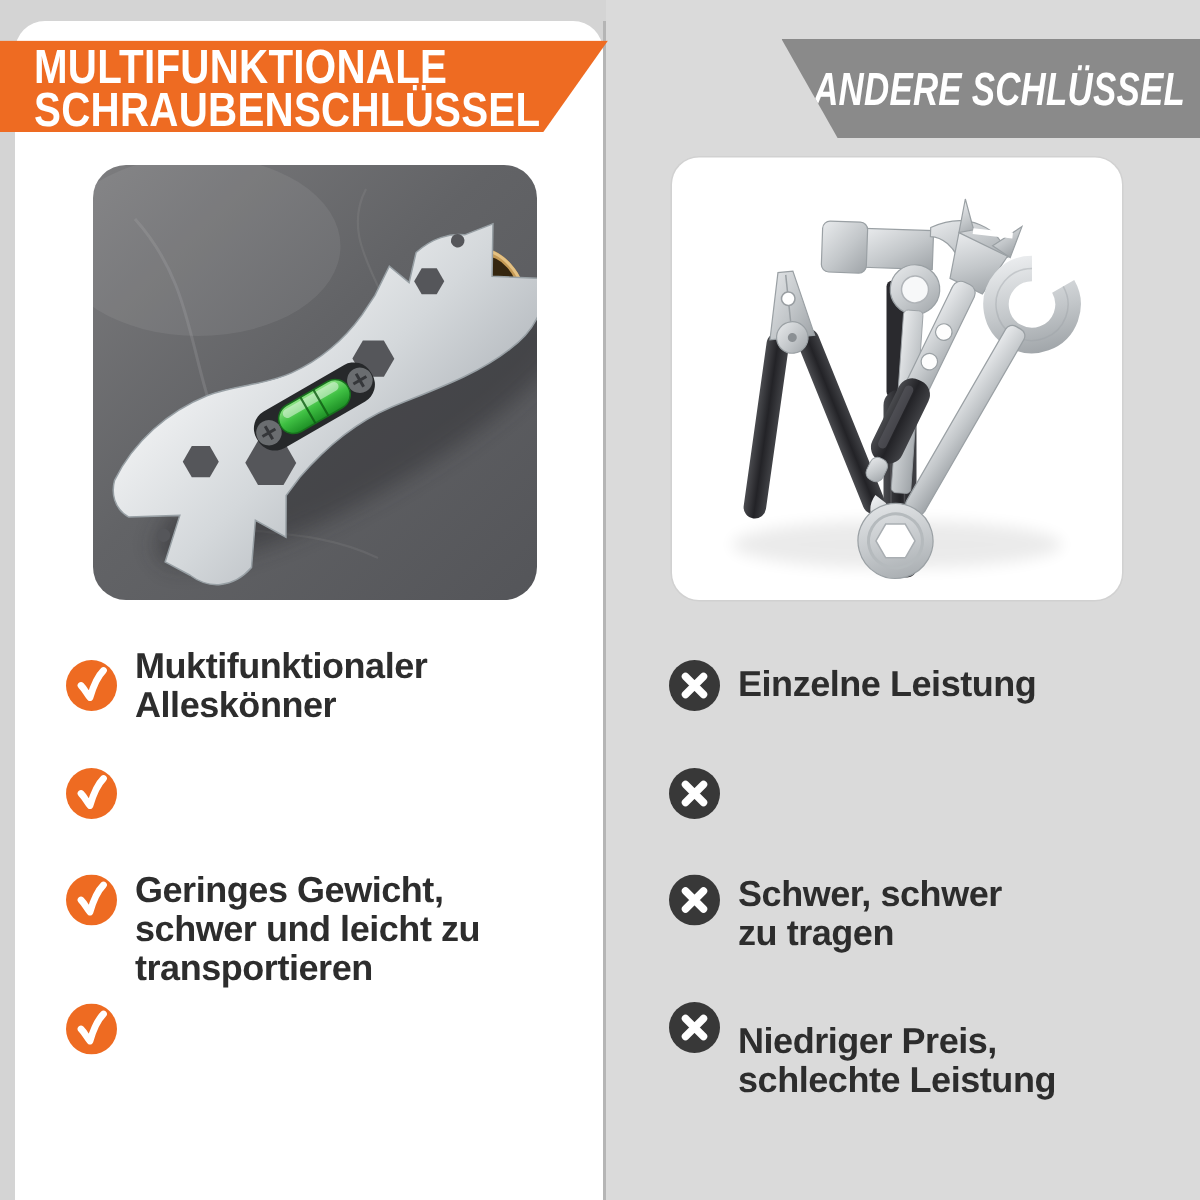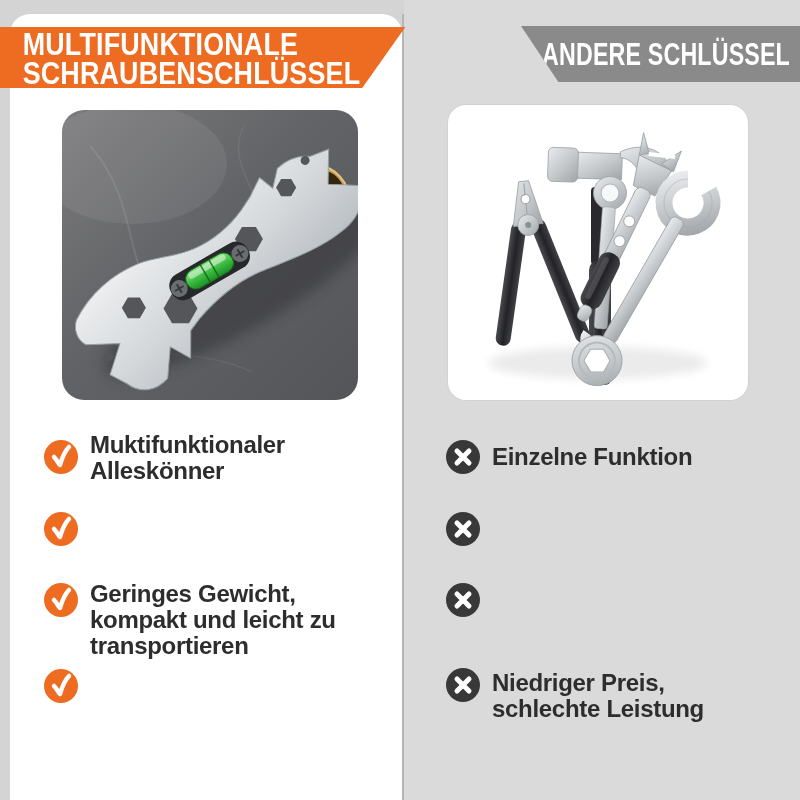--- a/index.html
+++ b/index.html
@@ -40,24 +40,24 @@
   }
   .banner-left .btxt{
     display:inline-block;
     padding-left:27px;
     font-size:32px;line-height:29px;font-weight:bold;
     color:#fff;letter-spacing:0.2px;
     white-space:pre-line;
     transform:scaleX(0.84);transform-origin:0 50%;
   }
   .banner-right{
-    position:absolute;left:521px;top:26px;width:279px;height:56px;
+    position:absolute;left:521px;top:26px;width:279px;height:66px;
     background:var(--banner-gray);
     clip-path:polygon(0 0, 100% 0, 100% 100%, 13.4% 100%);
-    display:flex;align-items:center;justify-content:flex-end;z-index:6;
+    display:flex;align-items:center;justify-content:flex-end;z-index:6;font-style:italic;
   }
   .banner-right .btxt{
     display:inline-block;
     padding-right:14px;
     font-size:31px;line-height:31px;font-weight:bold;
     color:#fff;letter-spacing:0.2px;white-space:nowrap;
     transform:scaleX(0.75);transform-origin:100% 50%;
   }
   
   .photo-left{
@@ -277,59 +277,61 @@
   </span>
 </div>
 <div class="item col-left" style="top:581px">
   <span class="badge" style="margin-top:2px">
     <svg viewBox="0 0 34 34">
         <circle cx="17" cy="17" r="17" fill="var(--accent-orange)"></circle>
         <path d="M10,17 C13,20 14,23 16,25 C18,18 21,11 25,7" fill="none" stroke="#fff" stroke-width="4.5" stroke-linecap="round" stroke-linejoin="round"></path>
       </svg>
   </span>
   <p class="itxt">Geringes Gewicht,
-kompakt und leicht zu
+schwer und leicht zu
 transportieren</p>
 </div>
 <div class="item col-left" style="top:669px">
   <span class="badge" style="margin-top:0">
     <svg viewBox="0 0 34 34">
         <circle cx="17" cy="17" r="17" fill="var(--accent-orange)"></circle>
         <path d="M10,17 C13,20 14,23 16,25 C18,18 21,11 25,7" fill="none" stroke="#fff" stroke-width="4.5" stroke-linecap="round" stroke-linejoin="round"></path>
       </svg>
   </span>
 </div>
 
 <div class="item col-right" style="top:440px">
   <span class="badge" style="margin-top:0">
     <svg viewBox="0 0 34 34">
         <circle cx="17" cy="17" r="17" fill="var(--cross-circle)"></circle>
         <path d="M11,11 L23,23 M11,23 L23,11" stroke="#fff" stroke-width="5" stroke-linecap="round"></path>
       </svg>
   </span>
-  <p class="itxt" style="margin-top:4px">Einzelne Funktion</p>
+  <p class="itxt" style="margin-top:4px">Einzelne Leistung</p>
 </div>
 <div class="item col-right" style="top:498px">
   <span class="badge" style="margin-top:14px">
     <svg viewBox="0 0 34 34">
         <circle cx="17" cy="17" r="17" fill="var(--cross-circle)"></circle>
         <path d="M11,11 L23,23 M11,23 L23,11" stroke="#fff" stroke-width="5" stroke-linecap="round"></path>
       </svg>
   </span>
 </div>
 <div class="item col-right" style="top:583px">
   <span class="badge" style="margin-top:0">
     <svg viewBox="0 0 34 34">
         <circle cx="17" cy="17" r="17" fill="var(--cross-circle)"></circle>
         <path d="M11,11 L23,23 M11,23 L23,11" stroke="#fff" stroke-width="5" stroke-linecap="round"></path>
       </svg>
   </span>
+  <p class="itxt" style="margin-top:1px">Schwer, schwer
+zu tragen</p>
 </div>
 <div class="item col-right" style="top:666px">
   <span class="badge" style="margin-top:2px">
     <svg viewBox="0 0 34 34">
         <circle cx="17" cy="17" r="17" fill="var(--cross-circle)"></circle>
         <path d="M11,11 L23,23 M11,23 L23,11" stroke="#fff" stroke-width="5" stroke-linecap="round"></path>
       </svg>
   </span>
-  <p class="itxt" style="margin-top:4px">Niedriger Preis,
+  <p class="itxt" style="margin-top:16px">Niedriger Preis,
 schlechte Leistung</p>
 </div>
 
 </body></html>

